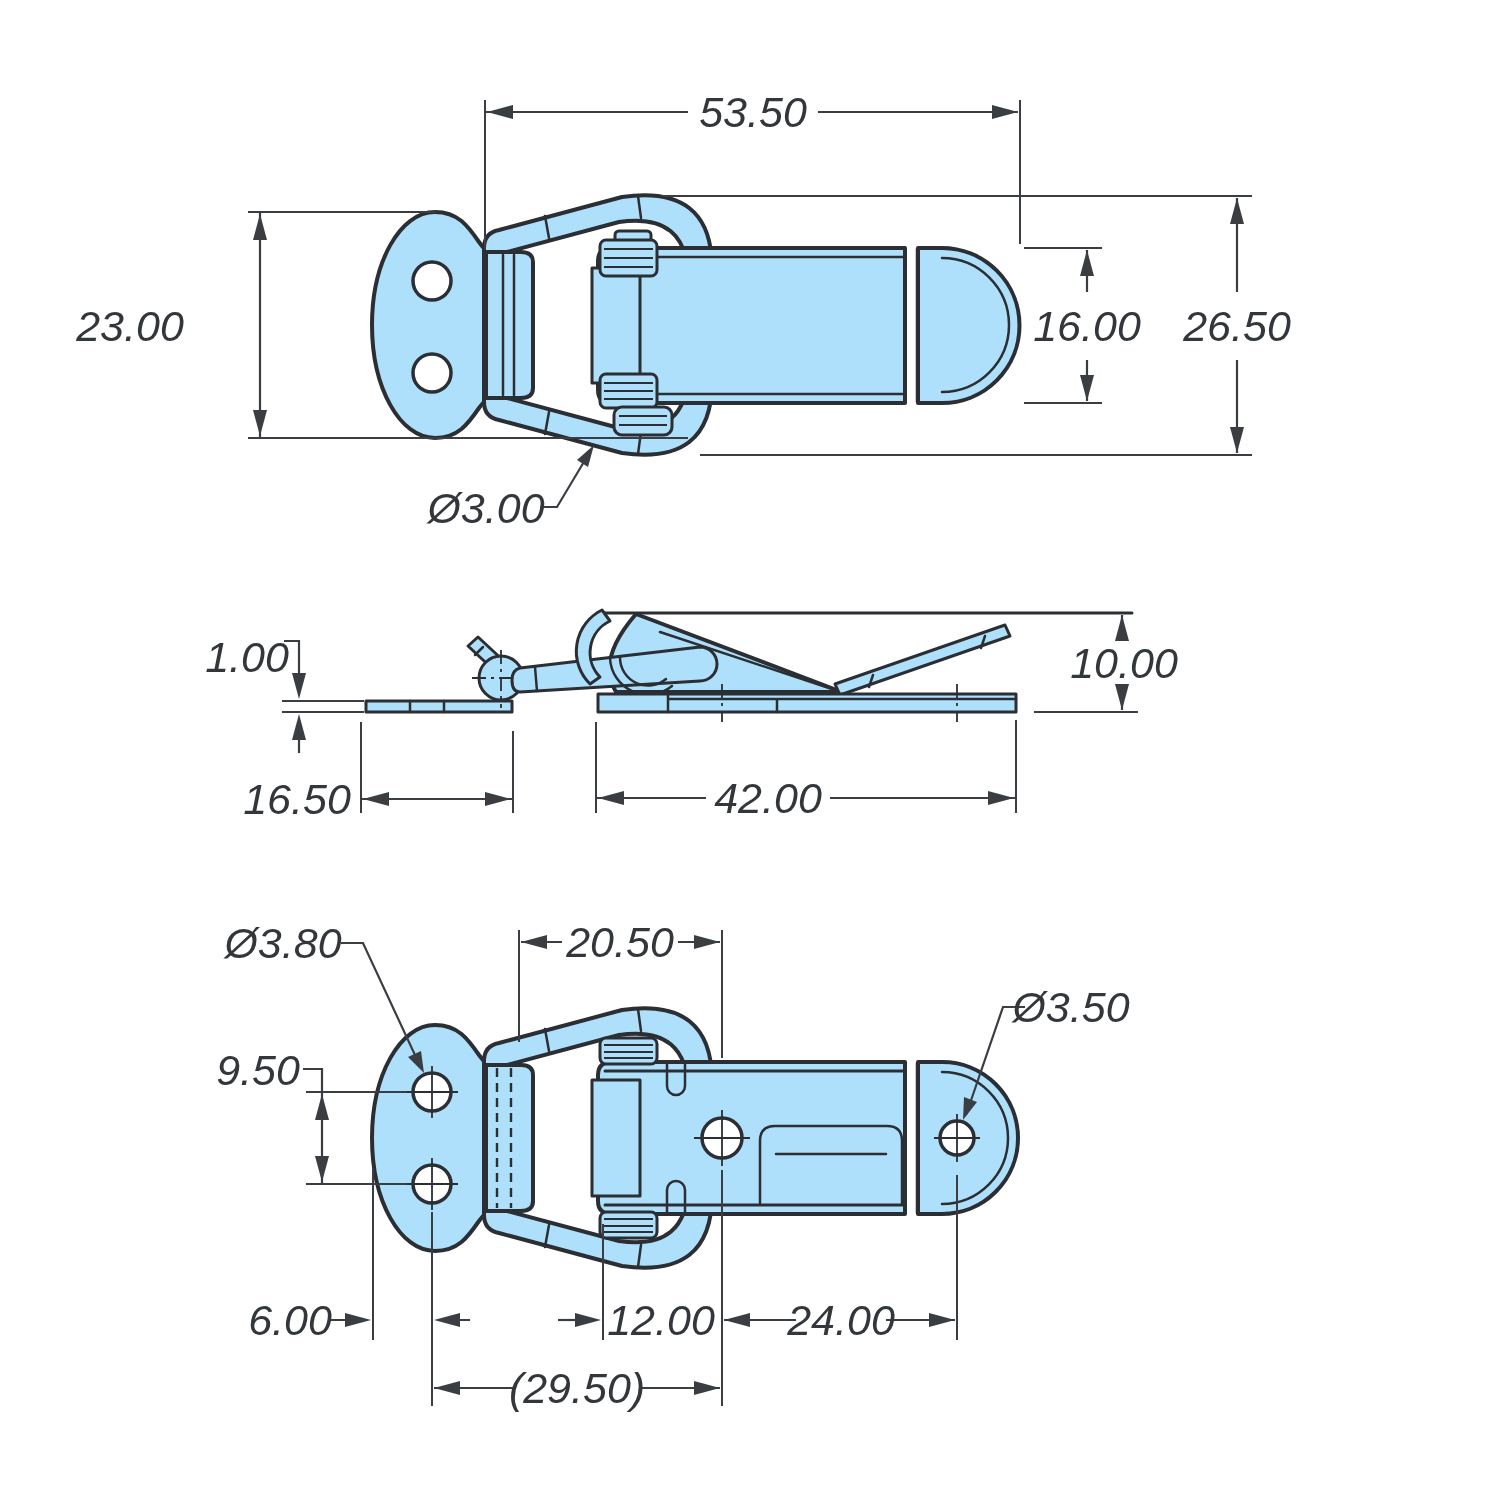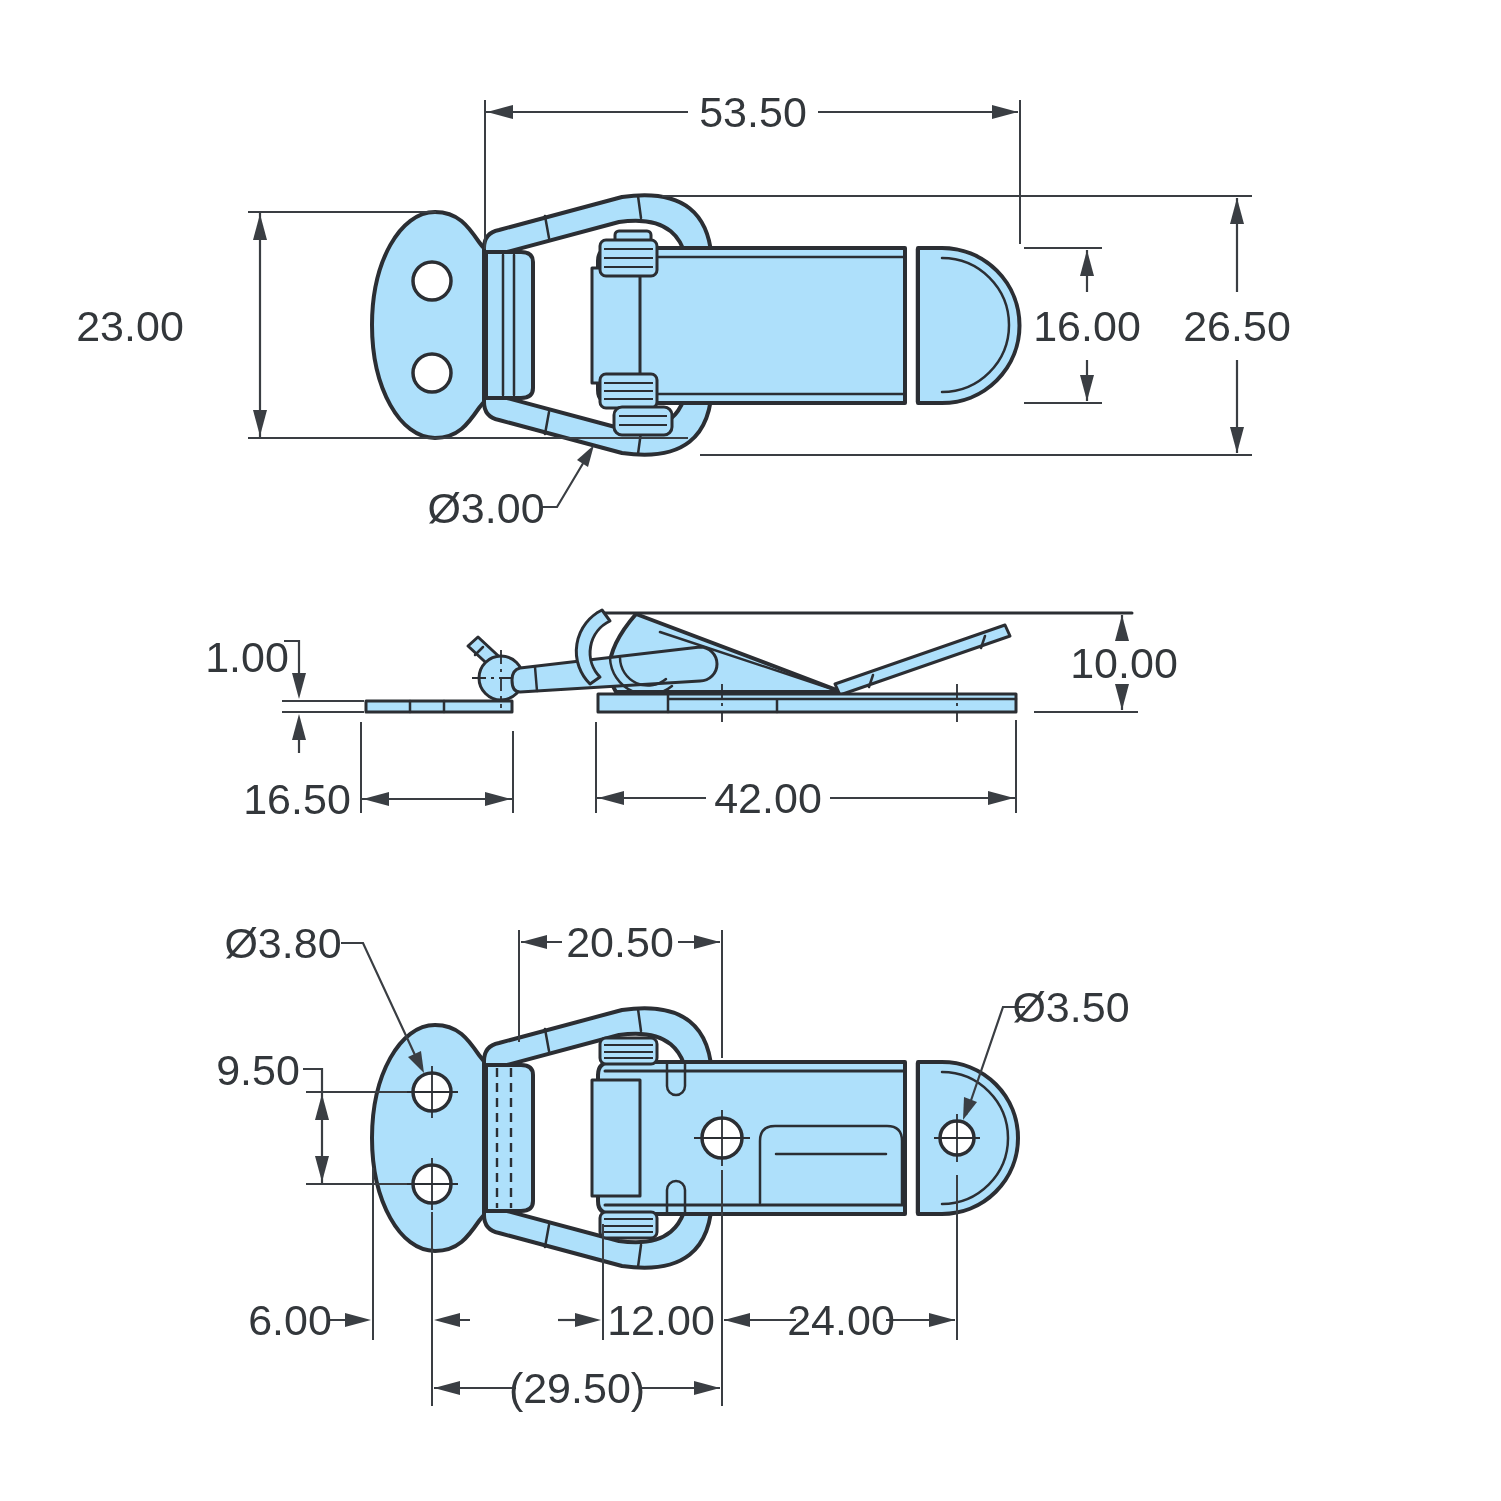--- a/index.html
+++ b/index.html
@@ -1,16 +1,16 @@
 <!DOCTYPE html>
 <html><head>
 <meta charset="utf-8">
 <style>
   html,body { margin:0; padding:0; background:#ffffff; }
-  .stage { width:1501px; height:1501px; background:#ffffff; position:relative; overflow:hidden; }
+  .stage { width:1501px; height:1501px; background:#ffffff; position:relative; overflow:hidden;font-style:italic; }
   svg { display:block; }
   .part  { fill:#aee0fb; stroke:#2b2e33; stroke-width:4;   stroke-linejoin:round; stroke-linecap:round; }
   .part3 { fill:#aee0fb; stroke:#2b2e33; stroke-width:3;   stroke-linejoin:round; stroke-linecap:round; }
   .loop  { fill:#aee0fb; stroke:#2b2e33; stroke-width:4;   stroke-linejoin:round; fill-rule:evenodd; }
   .detail{ fill:none;    stroke:#2b2e33; stroke-width:2.5; stroke-linecap:round; }
   .edge3 { fill:none;    stroke:#2b2e33; stroke-width:3;   stroke-linecap:round; }
   .hole  { fill:#ffffff; stroke:#2b2e33; stroke-width:3.5; }
   .cross { fill:none;    stroke:#2b2e33; stroke-width:1.8; }
   .hid   { fill:none;    stroke:#2b2e33; stroke-width:2.4; stroke-dasharray:9 6; }
   .cl    { fill:none;    stroke:#2b2e33; stroke-width:1.8; stroke-dasharray:14 5 3 5; }

